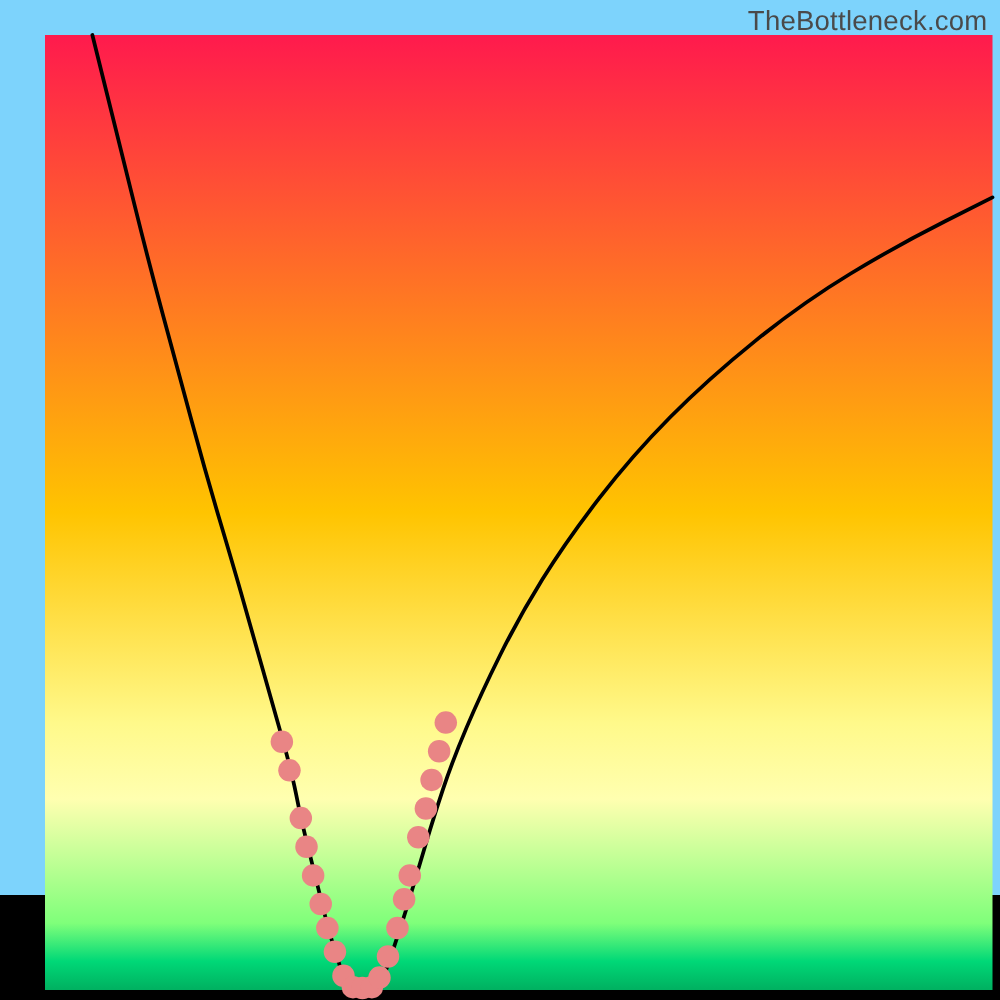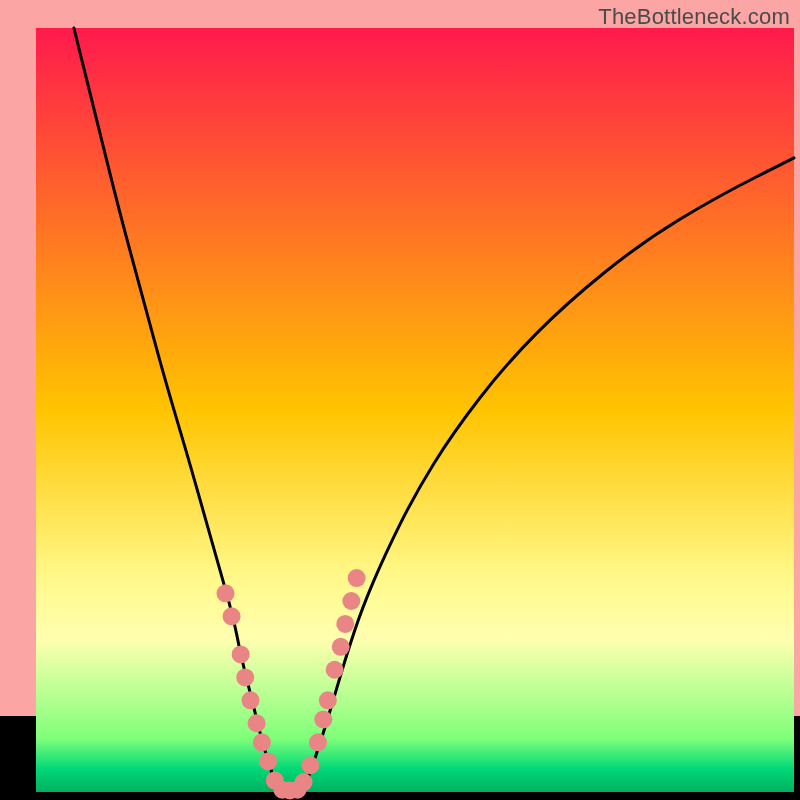--- a/index.html
+++ b/index.html
@@ -8,21 +8,21 @@
     width: 800px;
     height: 800px;
     overflow: hidden;
     background: #000;
     font-family: Arial, Helvetica, sans-serif;
   }
   .stage {
     position: relative;
     width: 800px;
     height: 716px;
-    background: #fca5a5;
+    background: #7dd3fc;
   }
   .watermark {
     position: absolute;
     top: 4px;
     right: 10px;
     color: #4a4a4a;
     font-size: 22px;
     font-weight: 400;
     letter-spacing: 0.2px;
   }

